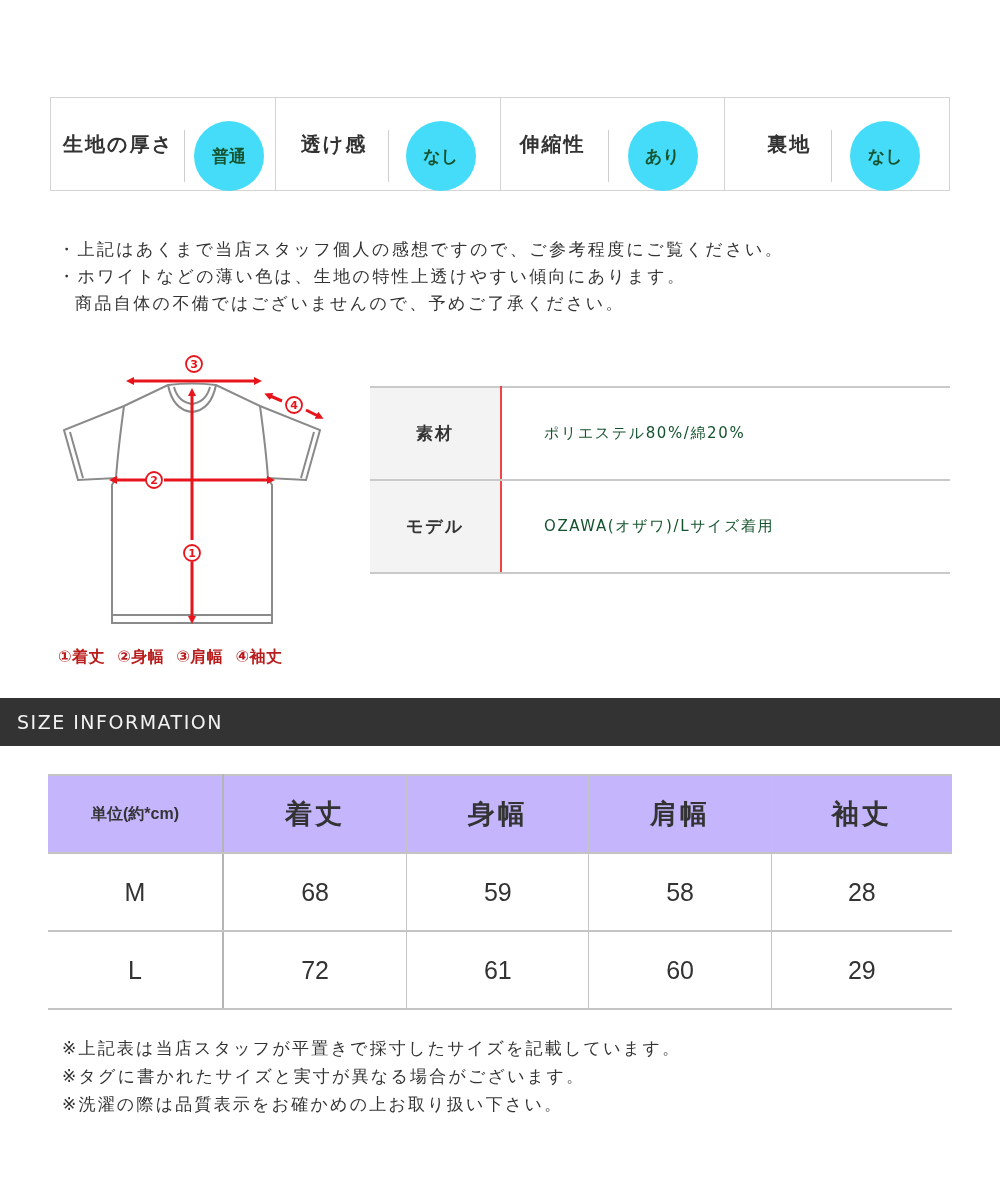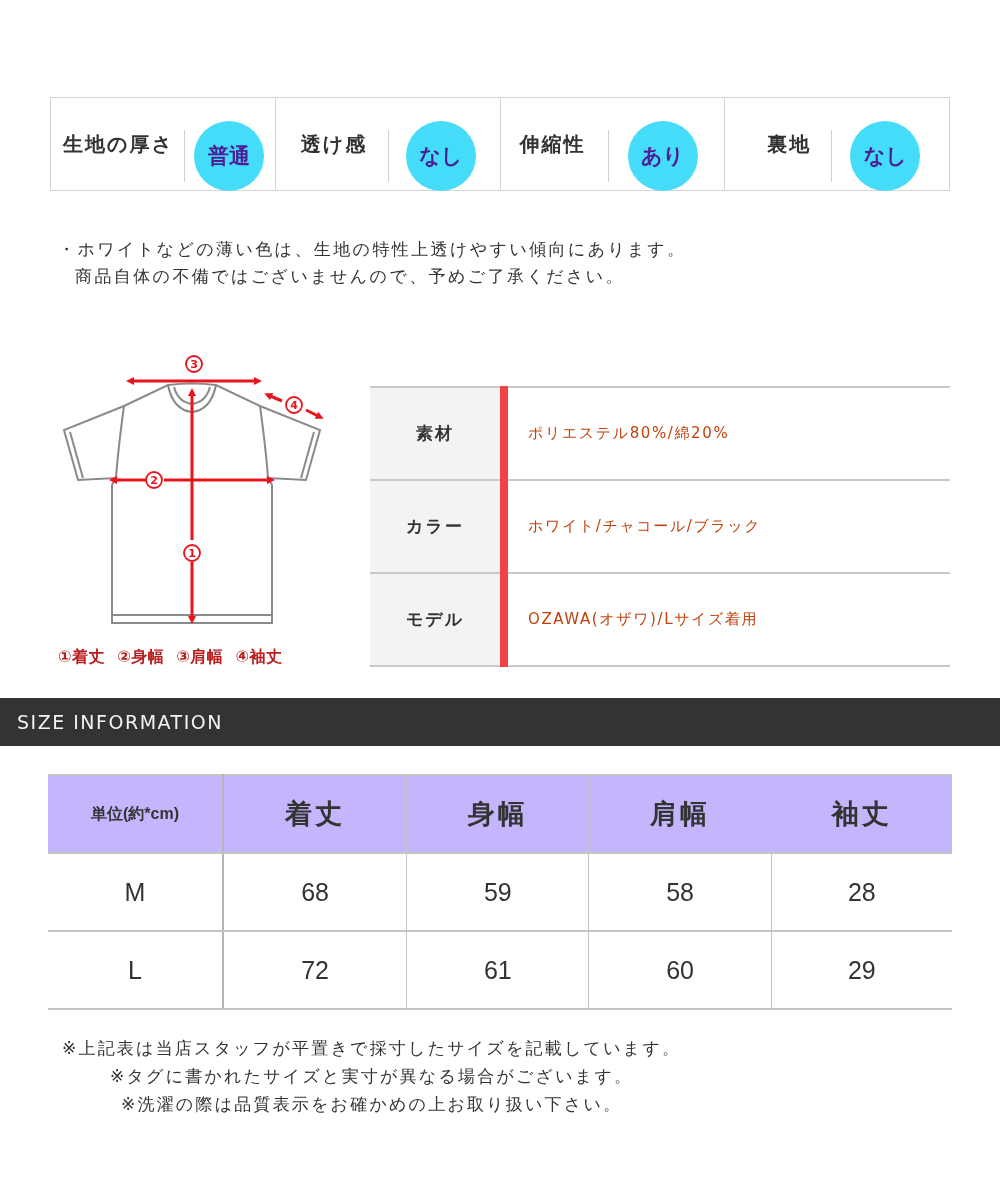--- a/index.html
+++ b/index.html
@@ -17,21 +17,21 @@
   }
   .attr-cell:last-child { border-right: none; }
   .attr-label {
     position: absolute; top: 0; bottom: 0; display: flex; align-items: center;
     font-size: 20px; font-weight: bold; color: #333; letter-spacing: 2px;
   }
   .attr-sep { position: absolute; top: 32px; height: 52px; width: 1px; background: #cfcfcf; }
   .attr-badge {
     position: absolute; top: 23px; width: 70px; height: 70px; border-radius: 50%;
     background: #45dcfa; display: flex; align-items: center; justify-content: center;
-    font-size: 21px; font-weight: bold; color: #4c1d95;
+    font-size: 17px; font-weight: bold; color: #14532d;
   }
   .notes-top {
     position: absolute; left: 58px; top: 236px; font-size: 17px; line-height: 27px;
     letter-spacing: 2.4px; color: #333;
   }
   .notes-top div { white-space: nowrap; }
   .notes-top .indent { padding-left: 17px; }
 
   
   .diagram { position: absolute; left: 50px; top: 350px; width: 300px; height: 320px; }
@@ -41,23 +41,23 @@
   }
   .legend span { margin-right: 6px; }
 
   
   .spec-table {
     position: absolute; left: 370px; top: 386px; width: 580px; border-collapse: collapse;
   }
   .spec-table td { height: 89px; border-top: 2px solid #c9c9c9; border-bottom: 2px solid #c9c9c9; }
   .spec-table td.k {
     width: 128px; background: #f3f3f3; text-align: center; font-weight: bold; font-size: 17px;
-    border-right: 8px solid #ef4444; color: #333; letter-spacing: 2px;
-  }
-  .spec-table td.v { padding-left: 20px; font-size: 15px; letter-spacing: 1.6px; color: #c2410c; }
+    border-right: 2px solid #ef4444; color: #333; letter-spacing: 2px;
+  }
+  .spec-table td.v { padding-left: 42px; font-size: 15px; letter-spacing: 1.6px; color: #14532d; }
 
   
   .size-bar {
     position: absolute; left: 0; top: 698px; width: 1000px; height: 48px; background: #333333;
     display: flex; align-items: center;
   }
   .size-bar span {
     color: #f2f2f2; font-size: 19px; letter-spacing: 1.5px; padding-left: 17px;
     font-family: "DejaVu Sans", sans-serif;
   }
@@ -71,21 +71,21 @@
     border-top: 2px solid #c4c4c4; border-bottom: 2px solid #c4c4c4; text-align: center;
   }
   .size-table th { height: 74px; background: #c4b5fd; font-size: 27px; font-weight: bold; color: #333; letter-spacing: 3px; }
   .size-table th.unit { font-size: 16px; letter-spacing: 0; width: 172px; }
   .size-table th + th, .size-table td + td { border-left: 1px solid #c4c4c4; }
   .size-table th.unit, .size-table td.sz { border-right: 2px solid #b5b5b5; }
   .size-table td { height: 74px; font-size: 25px; color: #333; }
 
   .notes-bottom {
     position: absolute; left: 62px; top: 1034px; font-size: 17px; line-height: 28px;
-    letter-spacing: 2.2px; color: #333; text-align: center;
+    letter-spacing: 2.2px; color: #333;
   }
   .notes-bottom div { white-space: nowrap; }
 </style>
 </head>
 <body>
 
 <div class="attr-box">
   <div class="attr-cell">
     <div class="attr-label" style="left:12px">生地の厚さ</div>
     <div class="attr-sep" style="left:133px"></div>
@@ -102,20 +102,21 @@
     <div class="attr-badge" style="left:127px">あり</div>
   </div>
   <div class="attr-cell">
     <div class="attr-label" style="left:42px">裏地</div>
     <div class="attr-sep" style="left:106px"></div>
     <div class="attr-badge" style="left:125px">なし</div>
   </div>
 </div>
 
 <div class="notes-top">
+  <div>・上記はあくまで当店スタッフ個人の感想ですので、ご参考程度にご覧ください。</div>
   <div>・ホワイトなどの薄い色は、生地の特性上透けやすい傾向にあります。</div>
   <div class="indent">商品自体の不備ではございませんので、予めご了承ください。</div>
 </div>
 
 <div class="diagram">
   <svg width="300" height="300" viewBox="0 0 300 300">
     <defs>
       <marker id="ah" markerWidth="8" markerHeight="8" refX="4" refY="4" orient="auto-start-reverse" markerUnits="userSpaceOnUse">
         <path d="M0,0 L8,4 L0,8 z" fill="#e8141c"></path>
       </marker>
@@ -169,24 +170,20 @@
   <span>④袖丈</span>
 </div>
 
 <table class="spec-table">
   <tbody>
       <tr>
     <td class="k">素材</td>
     <td class="v">ポリエステル80%/綿20%</td>
   </tr>
   <tr>
-    <td class="k">カラー</td>
-    <td class="v">ホワイト/チャコール/ブラック</td>
-  </tr>
-  <tr>
     <td class="k">モデル</td>
     <td class="v">OZAWA(オザワ)/Lサイズ着用</td>
   </tr>
 </tbody>
   </table>
 
 <div class="size-bar">
   <span>SIZE INFORMATION</span>
 </div>
 

